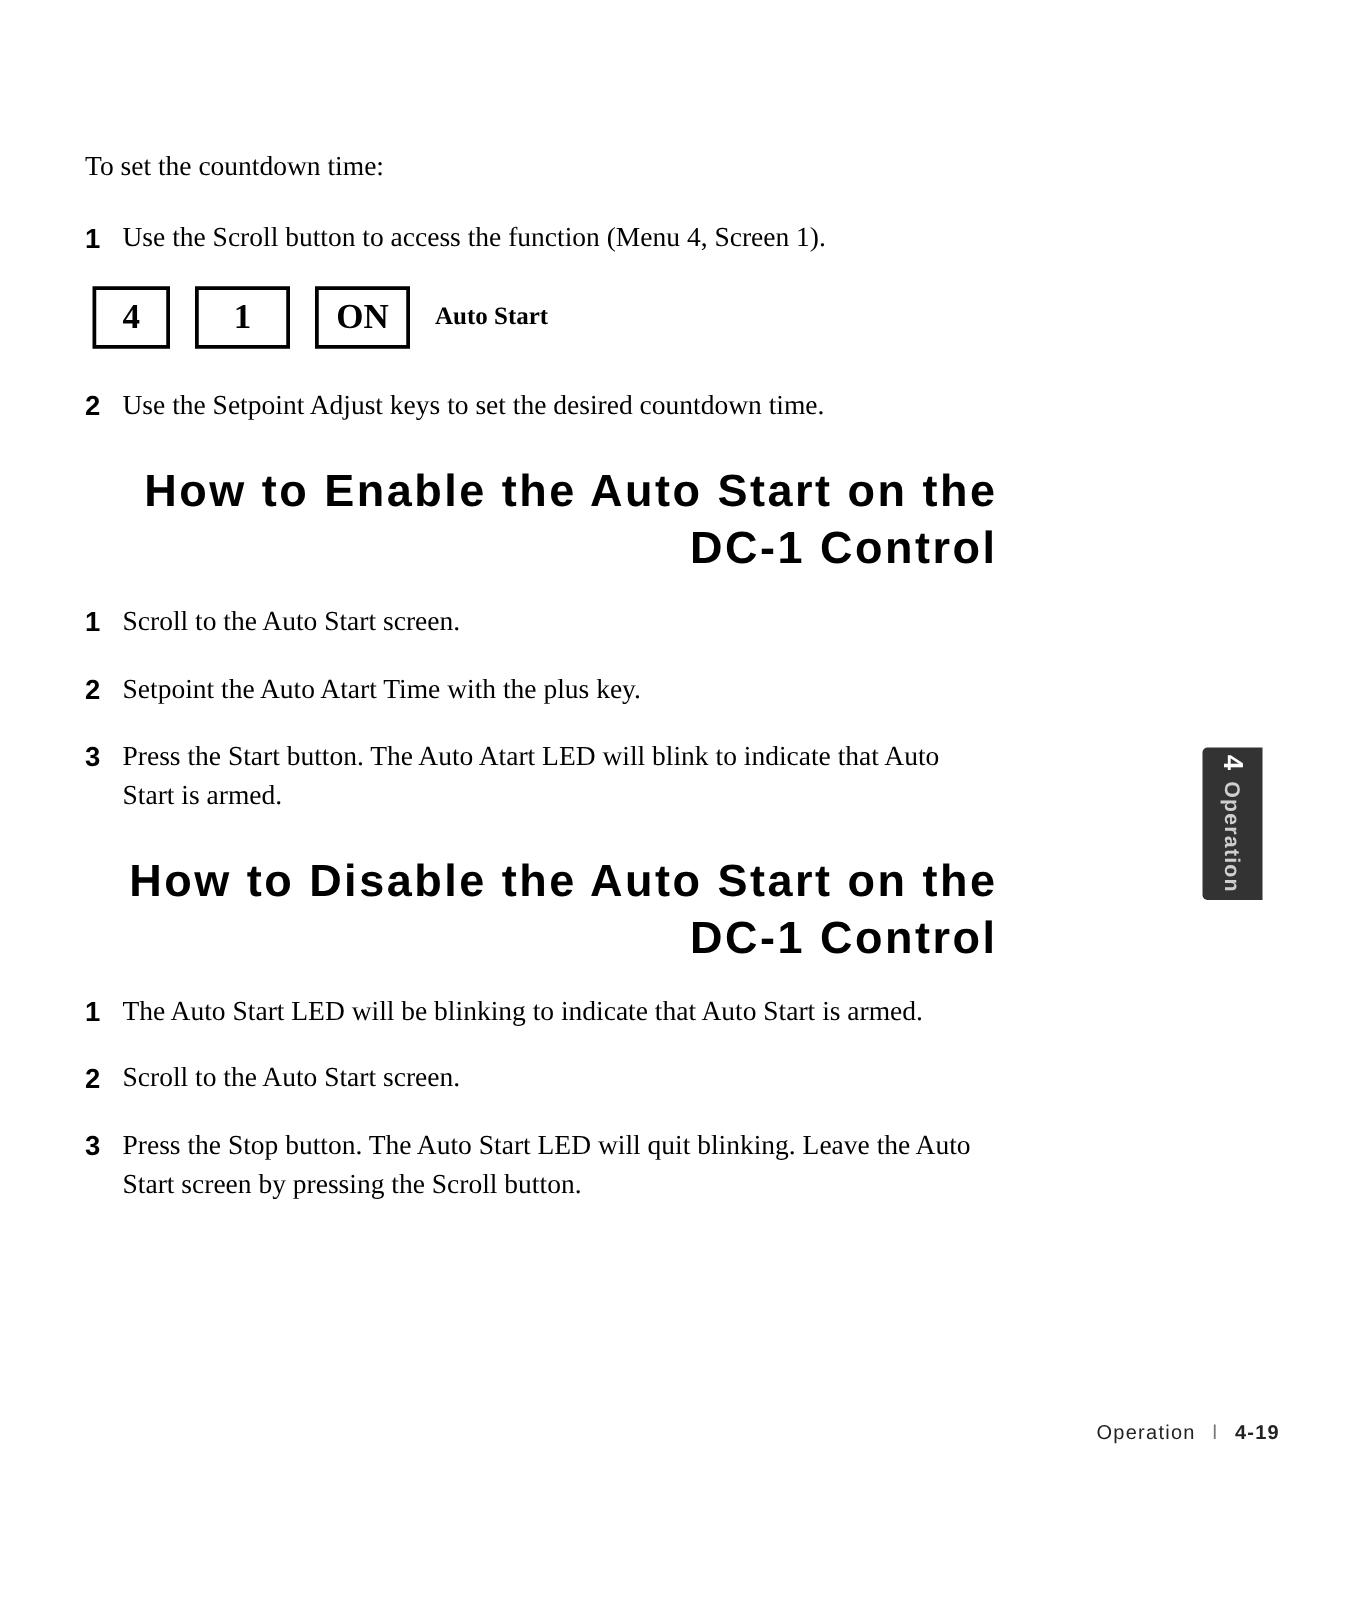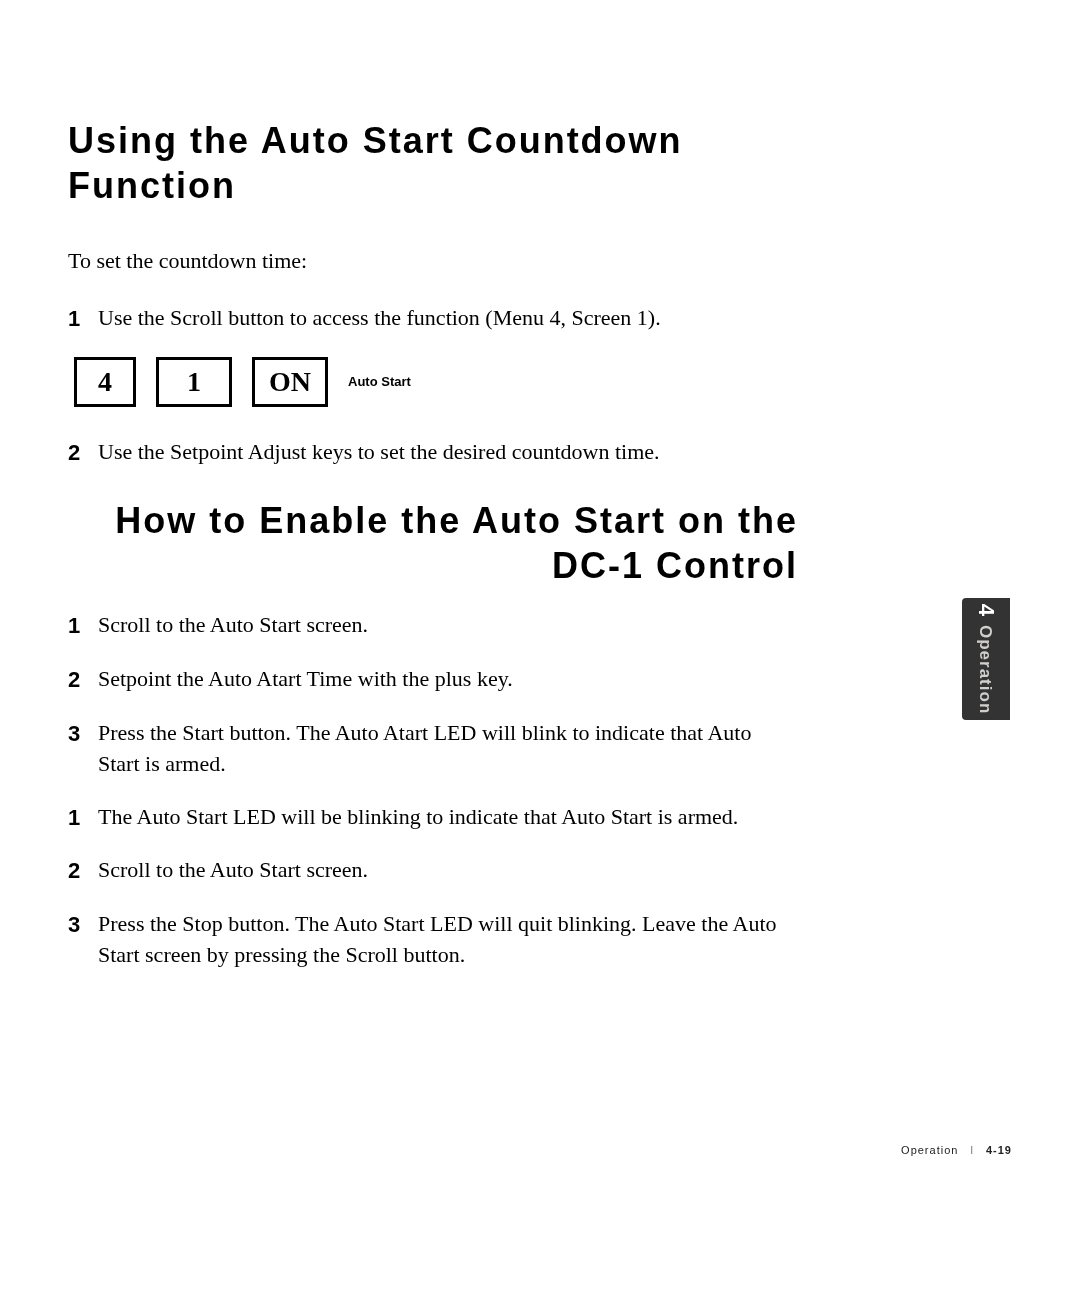--- a/index.html
+++ b/index.html
@@ -8,33 +8,32 @@
   h1{font-family:"Arial Black","Helvetica Neue",Arial,sans-serif;font-weight:900;font-size:36px;letter-spacing:2px;margin:0 0 38px 0;line-height:1.25;}
   h2{font-family:"Arial Black","Helvetica Neue",Arial,sans-serif;font-weight:900;font-size:36px;letter-spacing:2px;margin:30px 0 22px 0;line-height:1.25;text-align:right;}
   .para{font-size:22px;line-height:1.4;margin:0 0 26px 0;}
   .lead{font-size:22px;line-height:1.4;margin:0 0 26px 0;}
   .step{display:flex;align-items:flex-start;margin:0 0 22px 0;font-size:22px;line-height:1.4;}
   .step .num{font-family:"Arial Black","Helvetica Neue",Arial,sans-serif;font-weight:900;font-size:22px;width:24px;flex:0 0 24px;text-align:left;margin-right:6px;margin-top:1px;}
   .step .txt{flex:1;}
   .lcd-row{display:flex;align-items:center;gap:20px;margin:0 0 30px 6px;}
   .cell{border:3px solid #000;padding:0 12px;height:44px;display:flex;align-items:center;justify-content:center;font-family:"Times New Roman",serif;font-weight:bold;font-size:28px;min-width:32px;}
   .cell.wide{min-width:46px;}
-  .aside{font-family:Liberation Sans, sans-serif;font-weight:bold;font-size:13px;}
+  .aside{font-family:Liberation Serif, serif;font-weight:bold;font-size:20px;}
   .tab{position:absolute;right:70px;top:598px;width:48px;height:122px;background:#333;border-radius:4px 0 0 4px;display:flex;align-items:center;justify-content:center;}
   .tab-text{transform:rotate(90deg);white-space:nowrap;font-family:Arial,Helvetica,sans-serif;font-size:17px;font-weight:bold;color:#d0cfcd;letter-spacing:1px;}
   .tab-text b{color:#fff;font-size:22px;margin-right:8px;vertical-align:-1px;}
-  .footer{position:absolute;right:68px;bottom:140px;font-family:Arial,Helvetica,sans-serif;font-size:11px;letter-spacing:1px;color:#222;}
+  .footer{position:absolute;right:56px;bottom:140px;font-family:Arial,Helvetica,sans-serif;font-size:16px;letter-spacing:1px;color:#222;}
   .footer .sep{color:#777;margin:0 8px;}
   .footer .pg{font-weight:900;}
 </style>
 </head>
 <body>
 
 <div class="page">
-  <h1>Using the Auto Start Countdown Function</h1>
   <p class="lead">To set the countdown time:</p>
 
   <div class="step">
     <span class="num">1</span>
     <span class="txt">Use the Scroll button to access the function (Menu 4, Screen 1).</span>
   </div>
 
   <div class="lcd-row">
     <span class="cell">4</span>
     <span class="cell wide">1</span>
@@ -54,20 +53,21 @@
   </div>
   <div class="step">
     <span class="num">2</span>
     <span class="txt"> Setpoint the Auto Atart Time with the plus key.</span>
   </div>
   <div class="step">
     <span class="num">3</span>
     <span class="txt"> Press the Start button. The Auto Atart LED will blink to indicate that Auto Start is armed.</span>
   </div>
 
+  <h2>How to Disable the Auto Start on the DC-1 Control</h2>
   <div class="step">
     <span class="num">1</span>
     <span class="txt"> The Auto Start LED will be blinking to indicate that Auto Start is armed.</span>
   </div>
   <div class="step">
     <span class="num">2</span>
     <span class="txt"> Scroll to the Auto Start screen.</span>
   </div>
   <div class="step">
     <span class="num">3</span>

